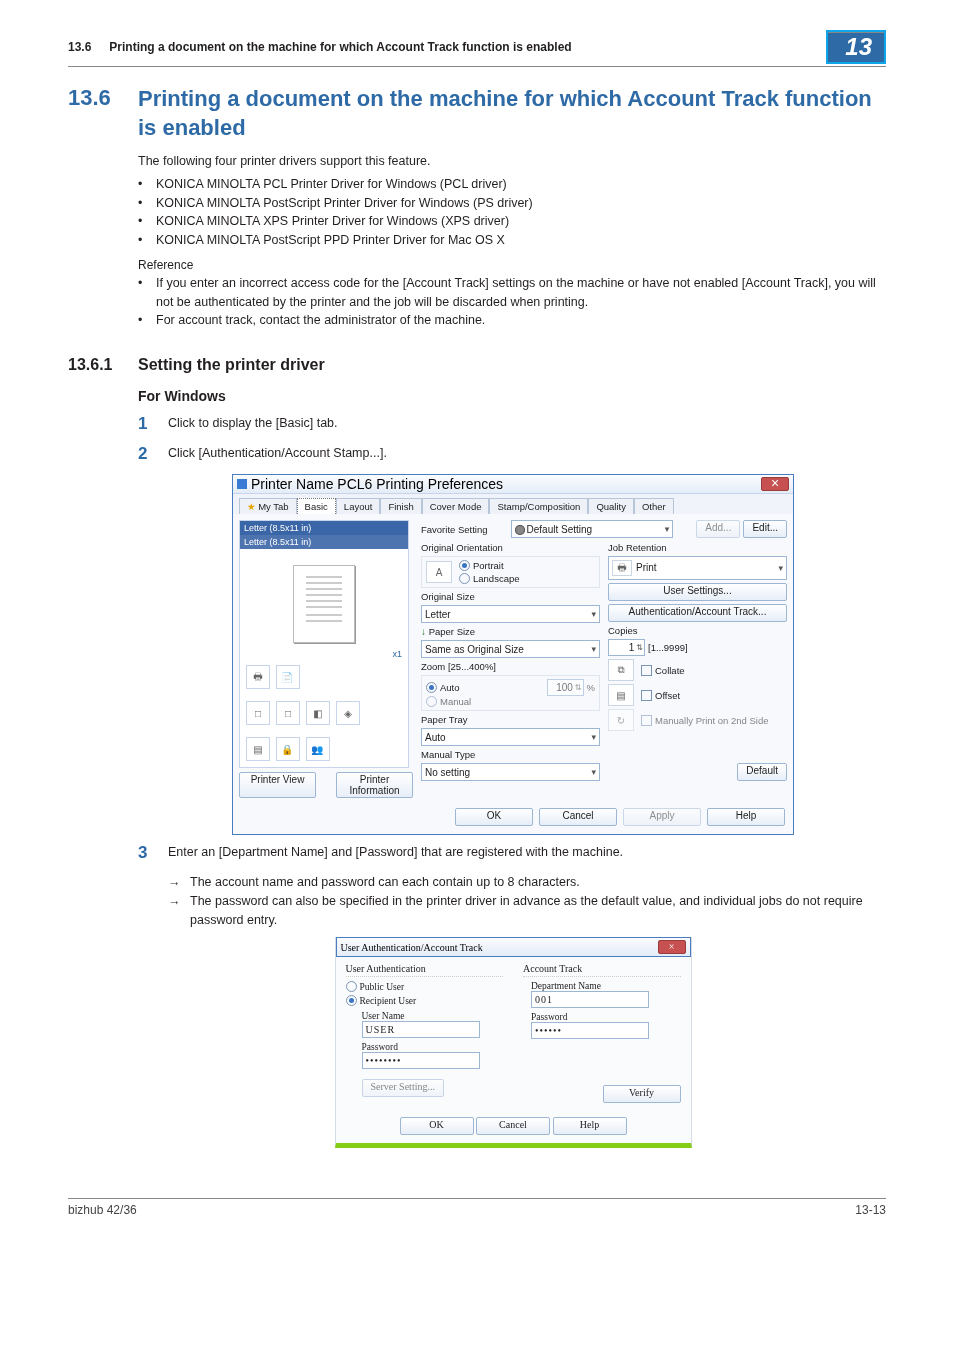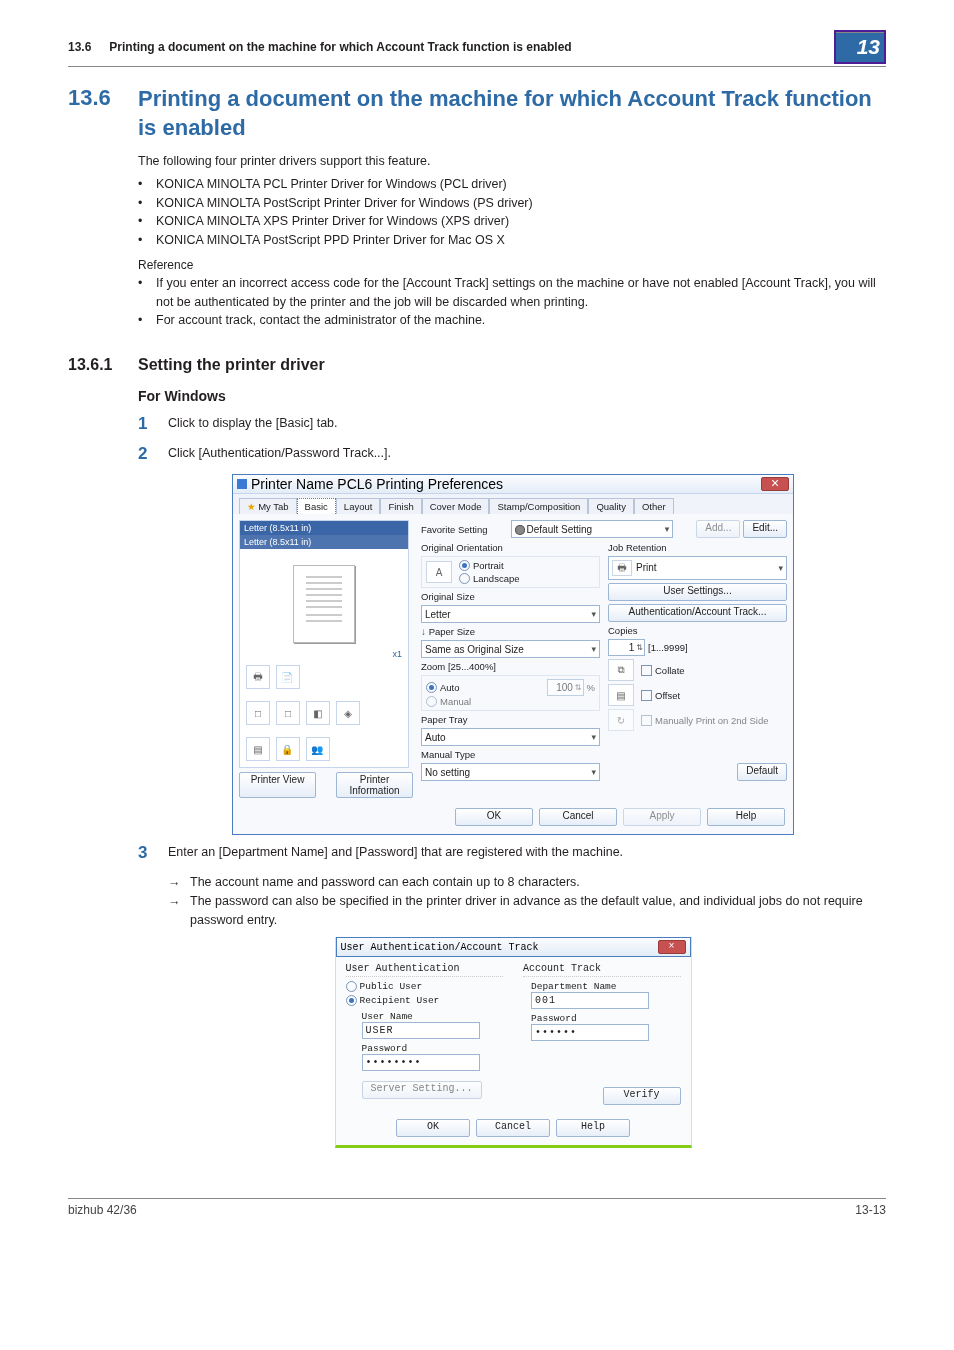--- a/index.html
+++ b/index.html
@@ -21,30 +21,30 @@
     margin-bottom: 6px;
     font-size: 12px;
     font-weight: bold;
     color: #231f20;
   }
   .hdr-num { color: #231f20; margin-right: 18px; }
   .hdr-title { flex: 1; }
   .chip {
     background: #2d6aa6;
     color: #fff;
-    font-size: 21px;
+    font-size: 24px;
     font-weight: bold;
     font-style: italic;
     width: 44px;
     height: 30px;
     display: flex;
     align-items: center;
     justify-content: flex-end;
-    padding-right: 4px;
-    border: 2px solid #4c1d95;
+    padding-right: 12px;
+    border: 2px solid #0ea5e9;
     box-shadow: 0 1px 0 0 #888 inset;
   }
   .sec-title-row { display:flex; margin-top:18px; }
   .sec-num {
     color:#2d6aa6;
     font-size:22px;
     font-weight:bold;
     width:70px;
     flex:none;
   }
@@ -119,22 +119,22 @@
   .radio { width:9px;height:9px;border:1px solid #7a94b7;border-radius:50%;display:inline-block;vertical-align:middle;position:relative; }
   .radio.on::after { content:"";position:absolute;inset:2px;background:#3b74c1;border-radius:50%; }
   .chk { width:9px;height:9px;border:1px solid #7a94b7;display:inline-block;vertical-align:middle; }
   .spin { height:15px;width:34px;border:1px solid #9db6d4;background:#fff;display:inline-flex;align-items:center;justify-content:flex-end;padding-right:1px; }
   .spin::after { content:"⇅"; font-size:8px;color:#555;margin-left:2px; }
   .btm-row { display:flex; gap:6px; justify-content:flex-end; padding:4px 8px 8px 8px; background:#f7f9fc; }
   .arrow-down { color:#1c7b2e; font-size:10px; }
   .tiny-ic { width:24px;height:20px;border:1px solid #cbd6e4;background:#fff;display:inline-flex;align-items:center;justify-content:center;font-size:10px;color:#666;margin-right:4px; }
   
   .dlg2 {
-    width:355px; font-family:Liberation Mono, monospace; font-size:10px; color:#222;
-    border-bottom:3px solid #84cc16; border-left:1px solid #d4dce8; border-right:1px solid #d4dce8;
+    width:355px; font-family:Liberation Serif, serif; font-size:10px; color:#222;
+    border-bottom:5px solid #84cc16; border-left:1px solid #d4dce8; border-right:1px solid #d4dce8;
   }
   .dlg2 .titlebar {
     height:18px; background:linear-gradient(#fbfcfe,#e3ecf7);
     border:1px solid #4a7cc0; display:flex; align-items:center;
     padding:0 4px; color:#000; font-size:10px;
   }
   .dlg2 .titlebar .x { margin-left:auto;width:26px;height:12px;background:#c75050;color:#fff;text-align:center;line-height:11px;border:1px solid #9a3c3c;border-radius:2px; }
   .dlg2 .main { display:flex; background:#fafbfc; }
   .dlg2 .panel { flex:1; padding:6px 10px; }
   .dlg2 .panel-title { font-size:10px; margin-bottom:4px; border-bottom:1px dotted #ccc; padding-bottom:2px; }
@@ -179,21 +179,21 @@
 
   <div class="indent">
     <div class="h4">For Windows</div>
 
     <div class="step-row">
       <div class="step-num">1</div>
       <div class="step-text">Click to display the [Basic] tab.</div>
     </div>
     <div class="step-row">
       <div class="step-num">2</div>
-      <div class="step-text"> Click [Authentication/Password Track...].</div>
+      <div class="step-text"> Click [Authentication/Account Stamp...].</div>
     </div>
 
     <div class="shot" style="width:560px;">
       <div class="dlg1">
         <div class="titlebar">
           <span class="icon"></span>
           <span>Printer Name PCL6 Printing Preferences</span>
           <span class="x">×</span>
         </div>
         <div class="tabs">

